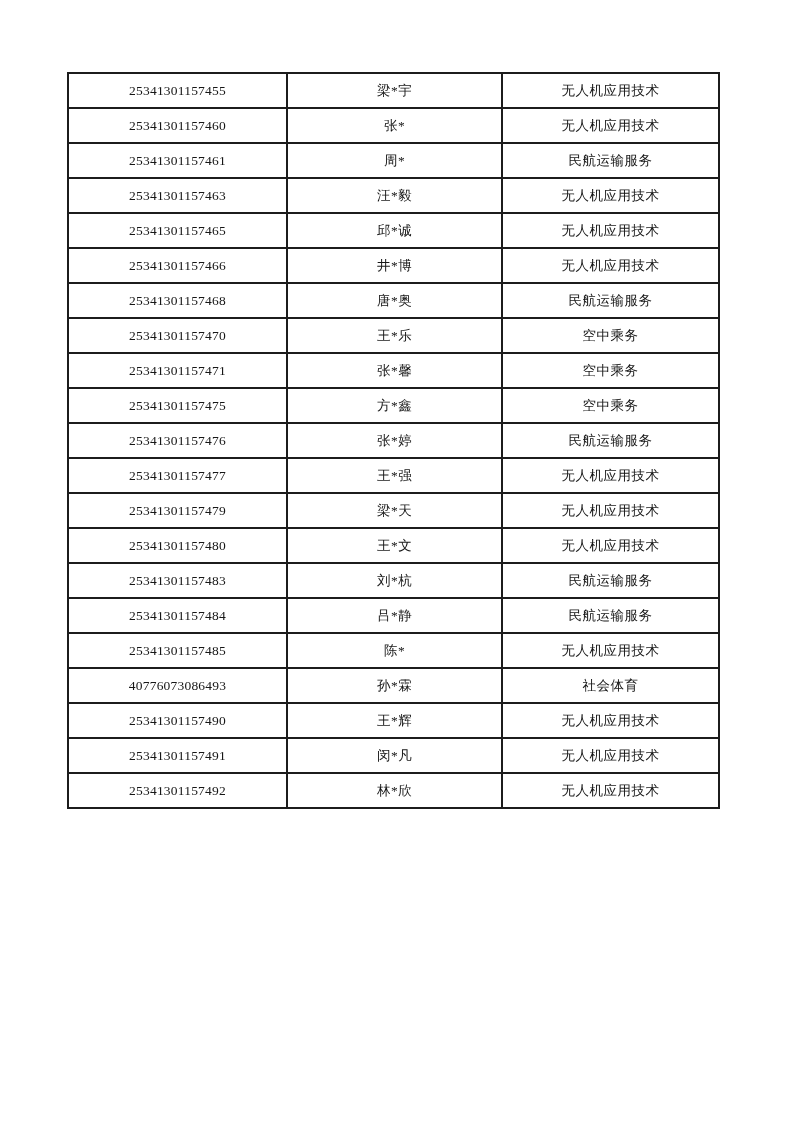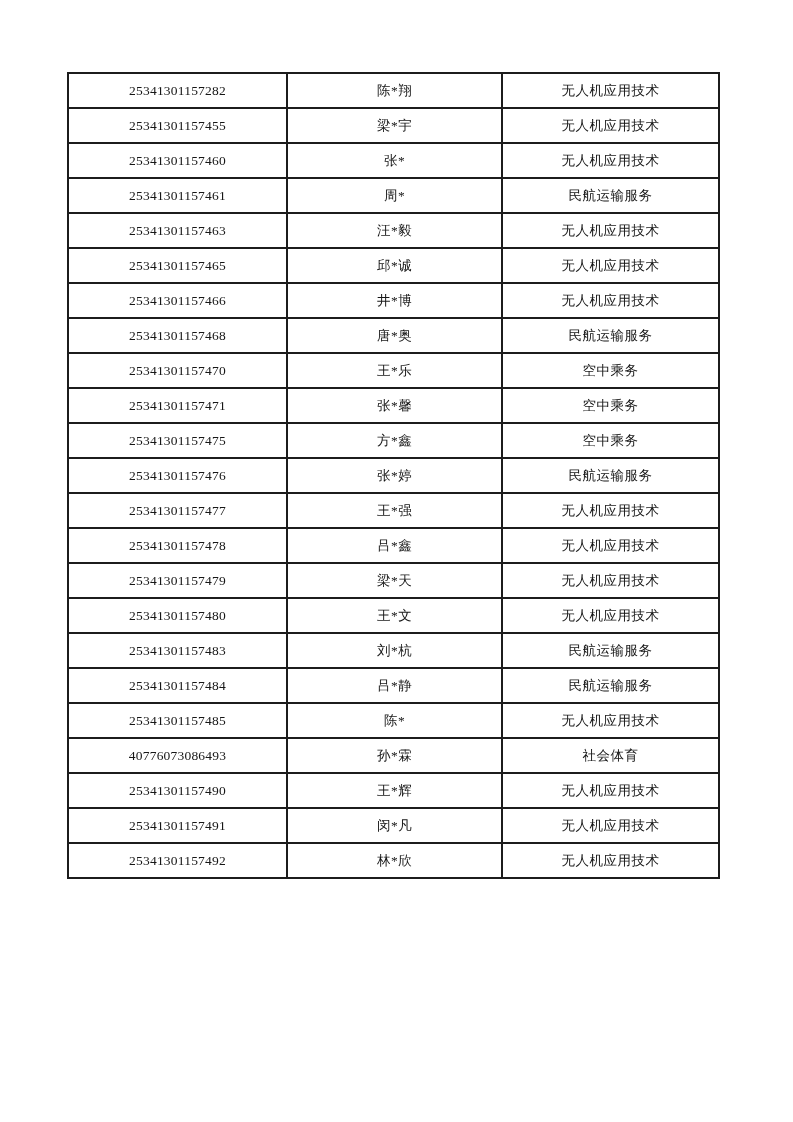--- a/index.html
+++ b/index.html
@@ -41,25 +41,20 @@
 <body>
 
 <div class="page">
   <table class="roster">
     <colgroup>
       <col style="width:219px">
       <col style="width:215px">
       <col style="width:217px">
     </colgroup>
     <tbody>
-  <tr>
-    <td class="id-cell">25341301157282</td>
-    <td class="name-cell">陈*翔</td>
-    <td class="major-cell">无人机应用技术</td>
-  </tr>
 
 
   <tr>
     <td class="id-cell">25341301157455</td>
     <td class="name-cell">梁*宇</td>
     <td class="major-cell">无人机应用技术</td>
   </tr>
 
 
   <tr>
@@ -121,25 +116,20 @@
     <td class="name-cell">张*婷</td>
     <td class="major-cell">民航运输服务</td>
   </tr>
 
   <tr>
     <td class="id-cell">25341301157477</td>
     <td class="name-cell">王*强</td>
     <td class="major-cell">无人机应用技术</td>
   </tr>
 
-  <tr>
-    <td class="id-cell">25341301157478</td>
-    <td class="name-cell">吕*鑫</td>
-    <td class="major-cell">无人机应用技术</td>
-  </tr>
 
   <tr>
     <td class="id-cell">25341301157479</td>
     <td class="name-cell">梁*天</td>
     <td class="major-cell">无人机应用技术</td>
   </tr>
 
   <tr>
     <td class="id-cell">25341301157480</td>
     <td class="name-cell">王*文</td>

